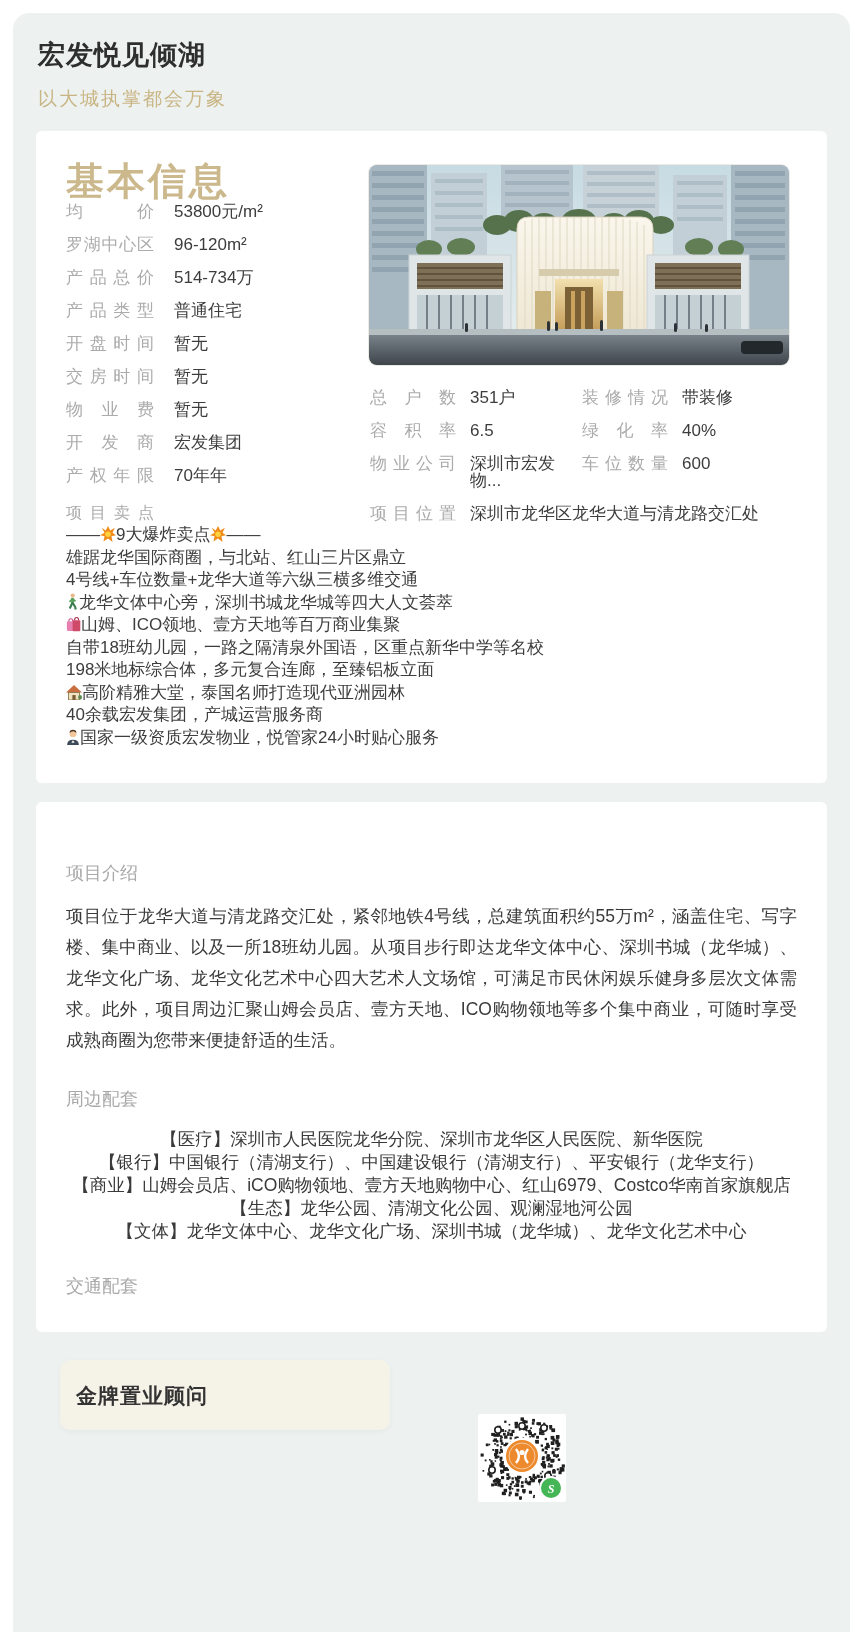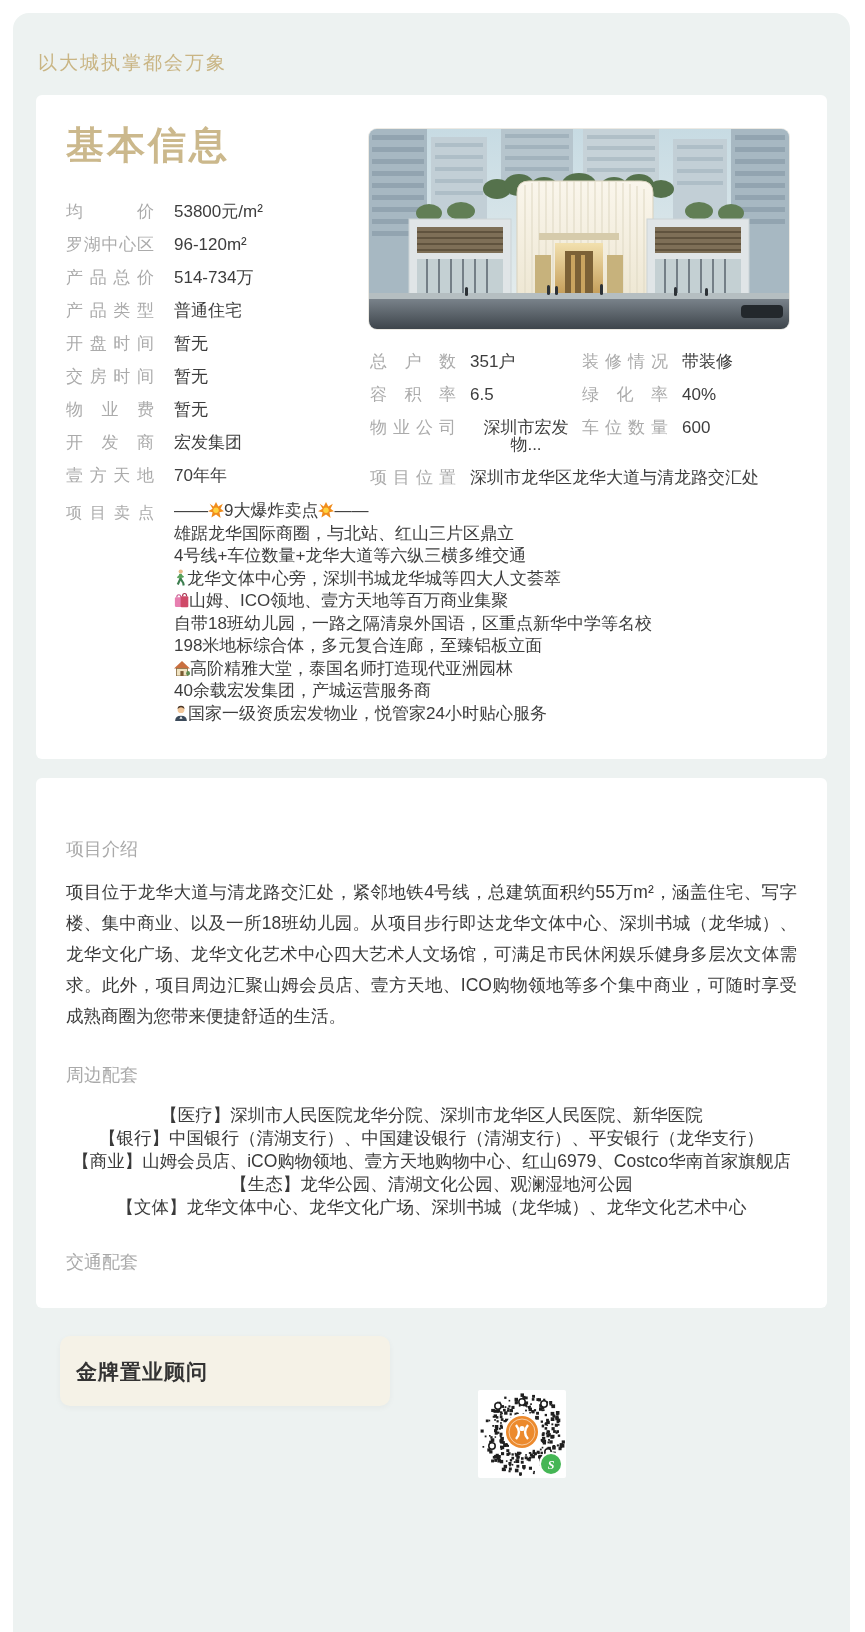--- a/index.html
+++ b/index.html
@@ -17,40 +17,40 @@
   .page-title { font-size: 27px; font-weight: bold; color: #2e2e2e; letter-spacing: 1px; }
   .page-subtitle { margin-top: 13px; font-size: 19px; color: #c9b584; letter-spacing: 2px; }
   
   .card {
     background: #ffffff; border-radius: 6px;
     margin: 19px 23px 0 23px; padding: 28px 30px 34px 30px;
     position: relative;
   }
   .section-title { font-size: 38px; font-weight: bold; color: #cbb88c; letter-spacing: 3px; line-height: 44px; }
   
-  .fields { margin-top: 36px; }
+  .fields { }
   .field-row { display: flex; align-items: flex-start; font-size: 17px; margin-bottom: 16px; line-height: 17px; }
   .field-label {
     flex: none; width: 88px; margin-right: 20px; color: #ababab;
     text-align: justify; text-align-last: justify;
   }
-  .field-value { color: #3d3d3d; text-align: center; }
+  .field-value { color: #3d3d3d; }
   .basic-left { width: 302px; }
   
   .building-figure {
     position: absolute; top: 34px; right: 38px; width: 420px; height: 200px;
     border-radius: 8px; overflow: hidden; box-shadow: 0 0 0 1px #eceae4;
   }
   
   .right-fields { position: absolute; left: 334px; top: 258px; width: 424px; }
   .rf-grid { display: grid; grid-template-columns: 212px 212px; }
   .rf-grid .field-row, .right-fields .field-row { margin-bottom: 16px; }
   .right-fields .field-label { width: 86px; margin-right: 14px; }
   
-  .sp-row { display: flex; margin-top: 8px; }
+  .sp-row { display: flex; margin-top: 8px; flex-direction: column; }
   .sp-row > .field-label { margin-top: 3px; }
   .sp-content { font-size: 17px; color: #3d3d3d; line-height: 22.5px; }
   .sp-line { white-space: nowrap; }
   .icn { display: inline-block; vertical-align: -2px; line-height: 0; }
   
   .sub-label { font-size: 18px; color: #a9a9a9; margin-top: 31px; }
   .para { margin-top: 16px; font-size: 17.5px; color: #3a3a3a; line-height: 31px; text-align: justify; }
   .fac-lines { margin-top: 17px; font-size: 17.5px; color: #3a3a3a; line-height: 23px; }
   .fac-line { margin-bottom: 0; text-align: center; }
   
@@ -62,20 +62,21 @@
   .consultant-title { font-size: 21px; font-weight: bold; color: #333; margin-top: 6px; letter-spacing: 1px; }
   .qr-row { display: flex; align-items: center; margin-left: 88px; margin-top: 54px; }
   .qr-box { width: 88px; height: 88px; flex: none; }
 </style>
 </head>
 <body>
 
 <div class="panel">
 
   <div class="page-header">
+    <div class="page-title">宏发悦见倾湖</div>
     <div class="page-subtitle">以大城执掌都会万象</div>
   </div>
 
   <div class="card">
     <div class="section-title">基本信息</div>
 
     <div class="building-figure">
       <svg width="420" height="200" viewBox="0 0 420 200">
         <defs>
           <linearGradient id="sky" x1="0" y1="0" x2="0" y2="1">
@@ -275,21 +276,21 @@
         </div>
       <div class="field-row">
           <span class="field-label">物业费</span>
           <span class="field-value">暂无</span>
         </div>
       <div class="field-row">
           <span class="field-label">开发商</span>
           <span class="field-value">宏发集团</span>
         </div>
       <div class="field-row">
-          <span class="field-label">壹方天地</span>
+          <span class="field-label">产权年限</span>
           <span class="field-value">70年年</span>
         </div>
     </div>
 
     <div class="right-fields">
       <div class="rf-grid">
         <div class="field-row">
             <span class="field-label">总户数</span>
             <span class="field-value">351户</span>
           </div>

